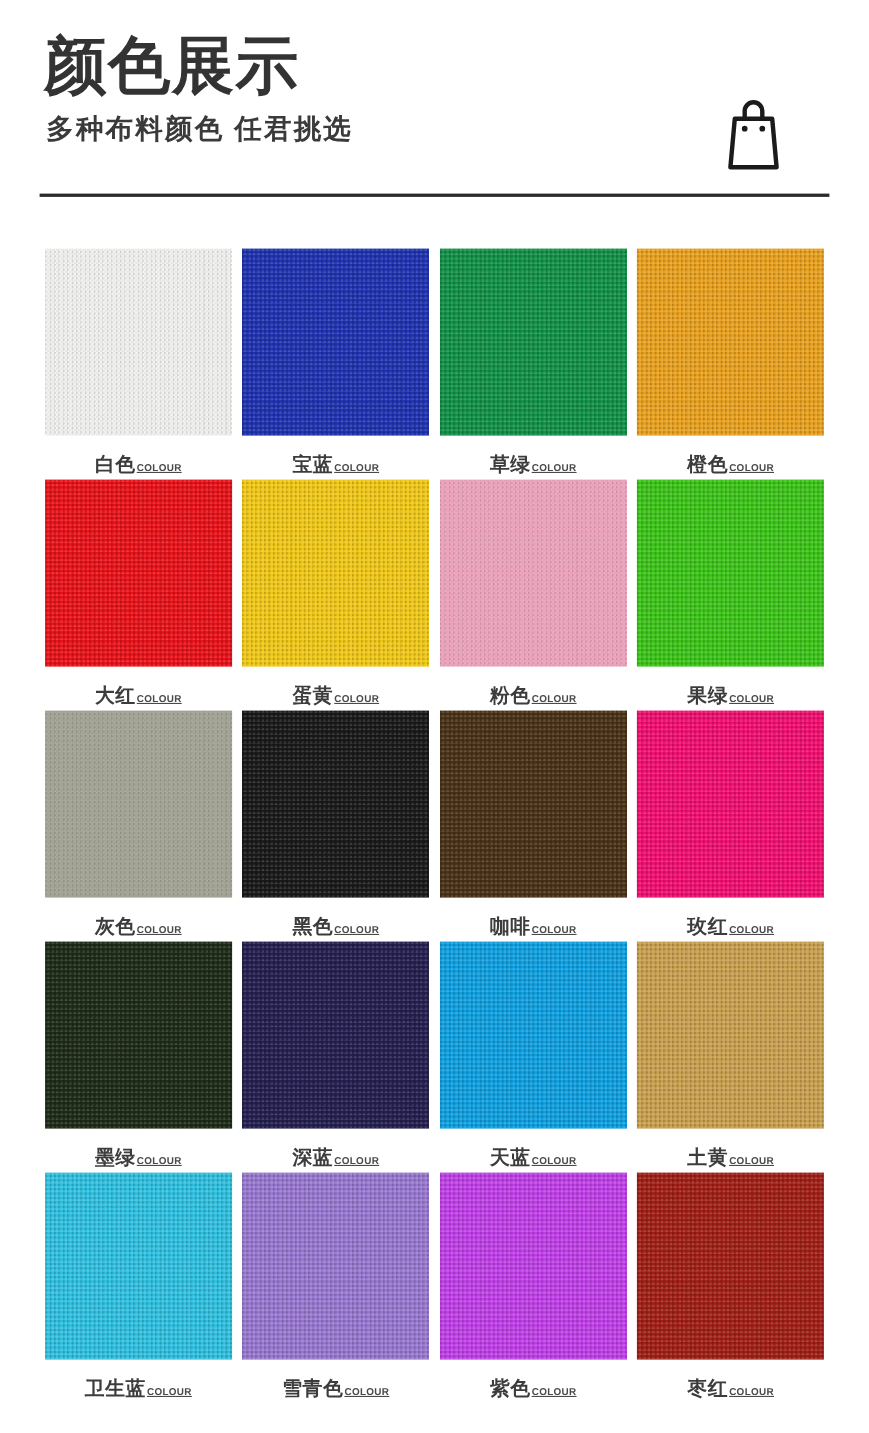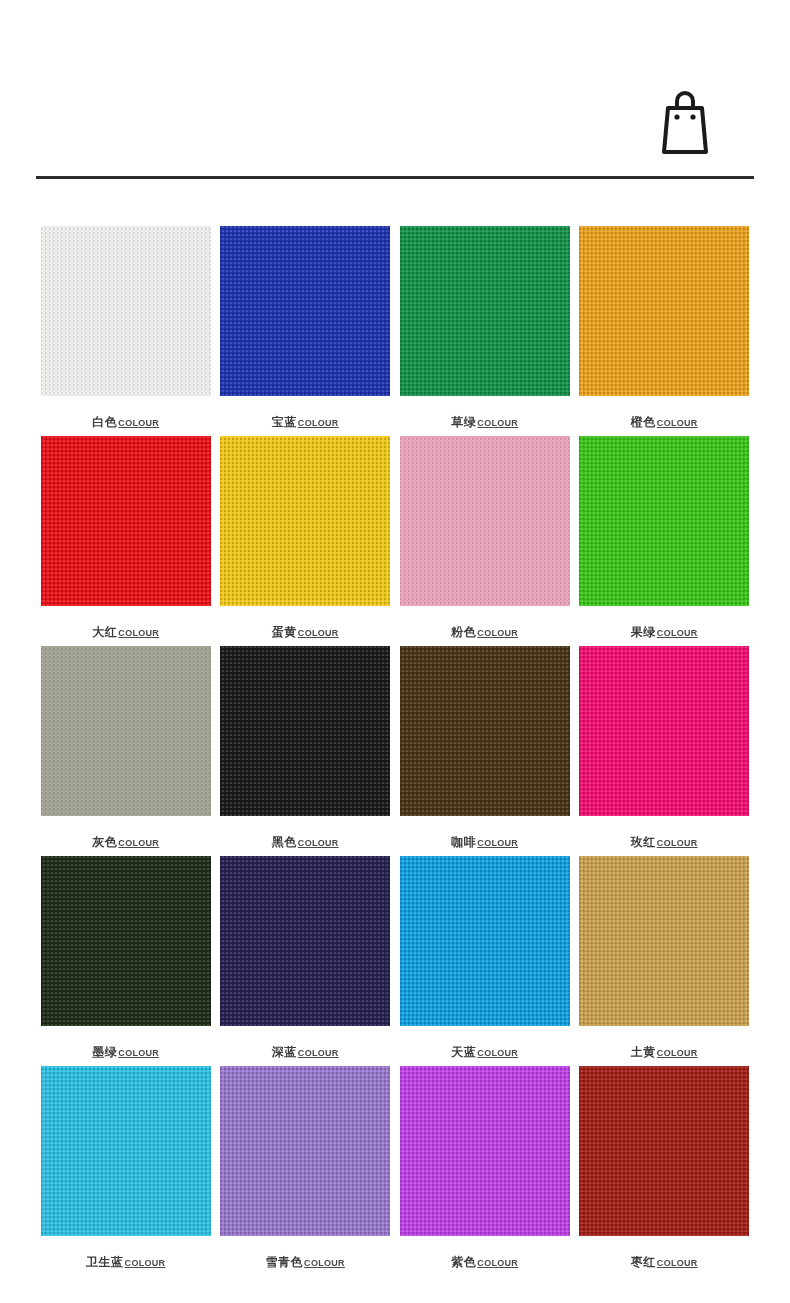--- a/index.html
+++ b/index.html
@@ -117,36 +117,40 @@
     margin-top: 19px;
     font-size: 13px;
     line-height: 15px;
     color: #3c3c3c;
     font-weight: bold;
     white-space: nowrap;
     display: flex;
     align-items: baseline;
     justify-content: center;
   }
-  .swatch-label .cn { font-size: 12px; letter-spacing: 0.5px; }
+  .swatch-label .cn { font-size: 18px; letter-spacing: 0.5px; }
   .swatch-label .suffix {
     font-size: 9px;
     letter-spacing: 0.3px;
     font-weight: bold;
     color: #4a4a4a;
     margin-left: 1px;
     text-decoration: underline;
   }
 </style>
 </head>
 <body>
 
 <div class="page">
 
   <div class="header">
+    <div class="header-text">
+      <h1 class="page-title">颜色展示</h1>
+      <div class="page-subtitle">多种布料颜色 任君挑选</div>
+    </div>
 
     <div class="bag-icon-wrap">
       <svg width="62" height="68" viewBox="0 0 62 68" aria-hidden="true">
         <path d="M14 20 L48 20 L52 64 L10 64 Z" fill="none" stroke="#1b1b1b" stroke-width="4" stroke-linejoin="round"></path>
         <path d="M23 20 L23 13 A8 8 0 0 1 39 13 L39 20" fill="none" stroke="#1b1b1b" stroke-width="4" stroke-linecap="round"></path>
         <circle cx="23" cy="29" r="2.6" fill="#1b1b1b"></circle>
         <circle cx="39" cy="29" r="2.6" fill="#1b1b1b"></circle>
       </svg>
     </div>
 

